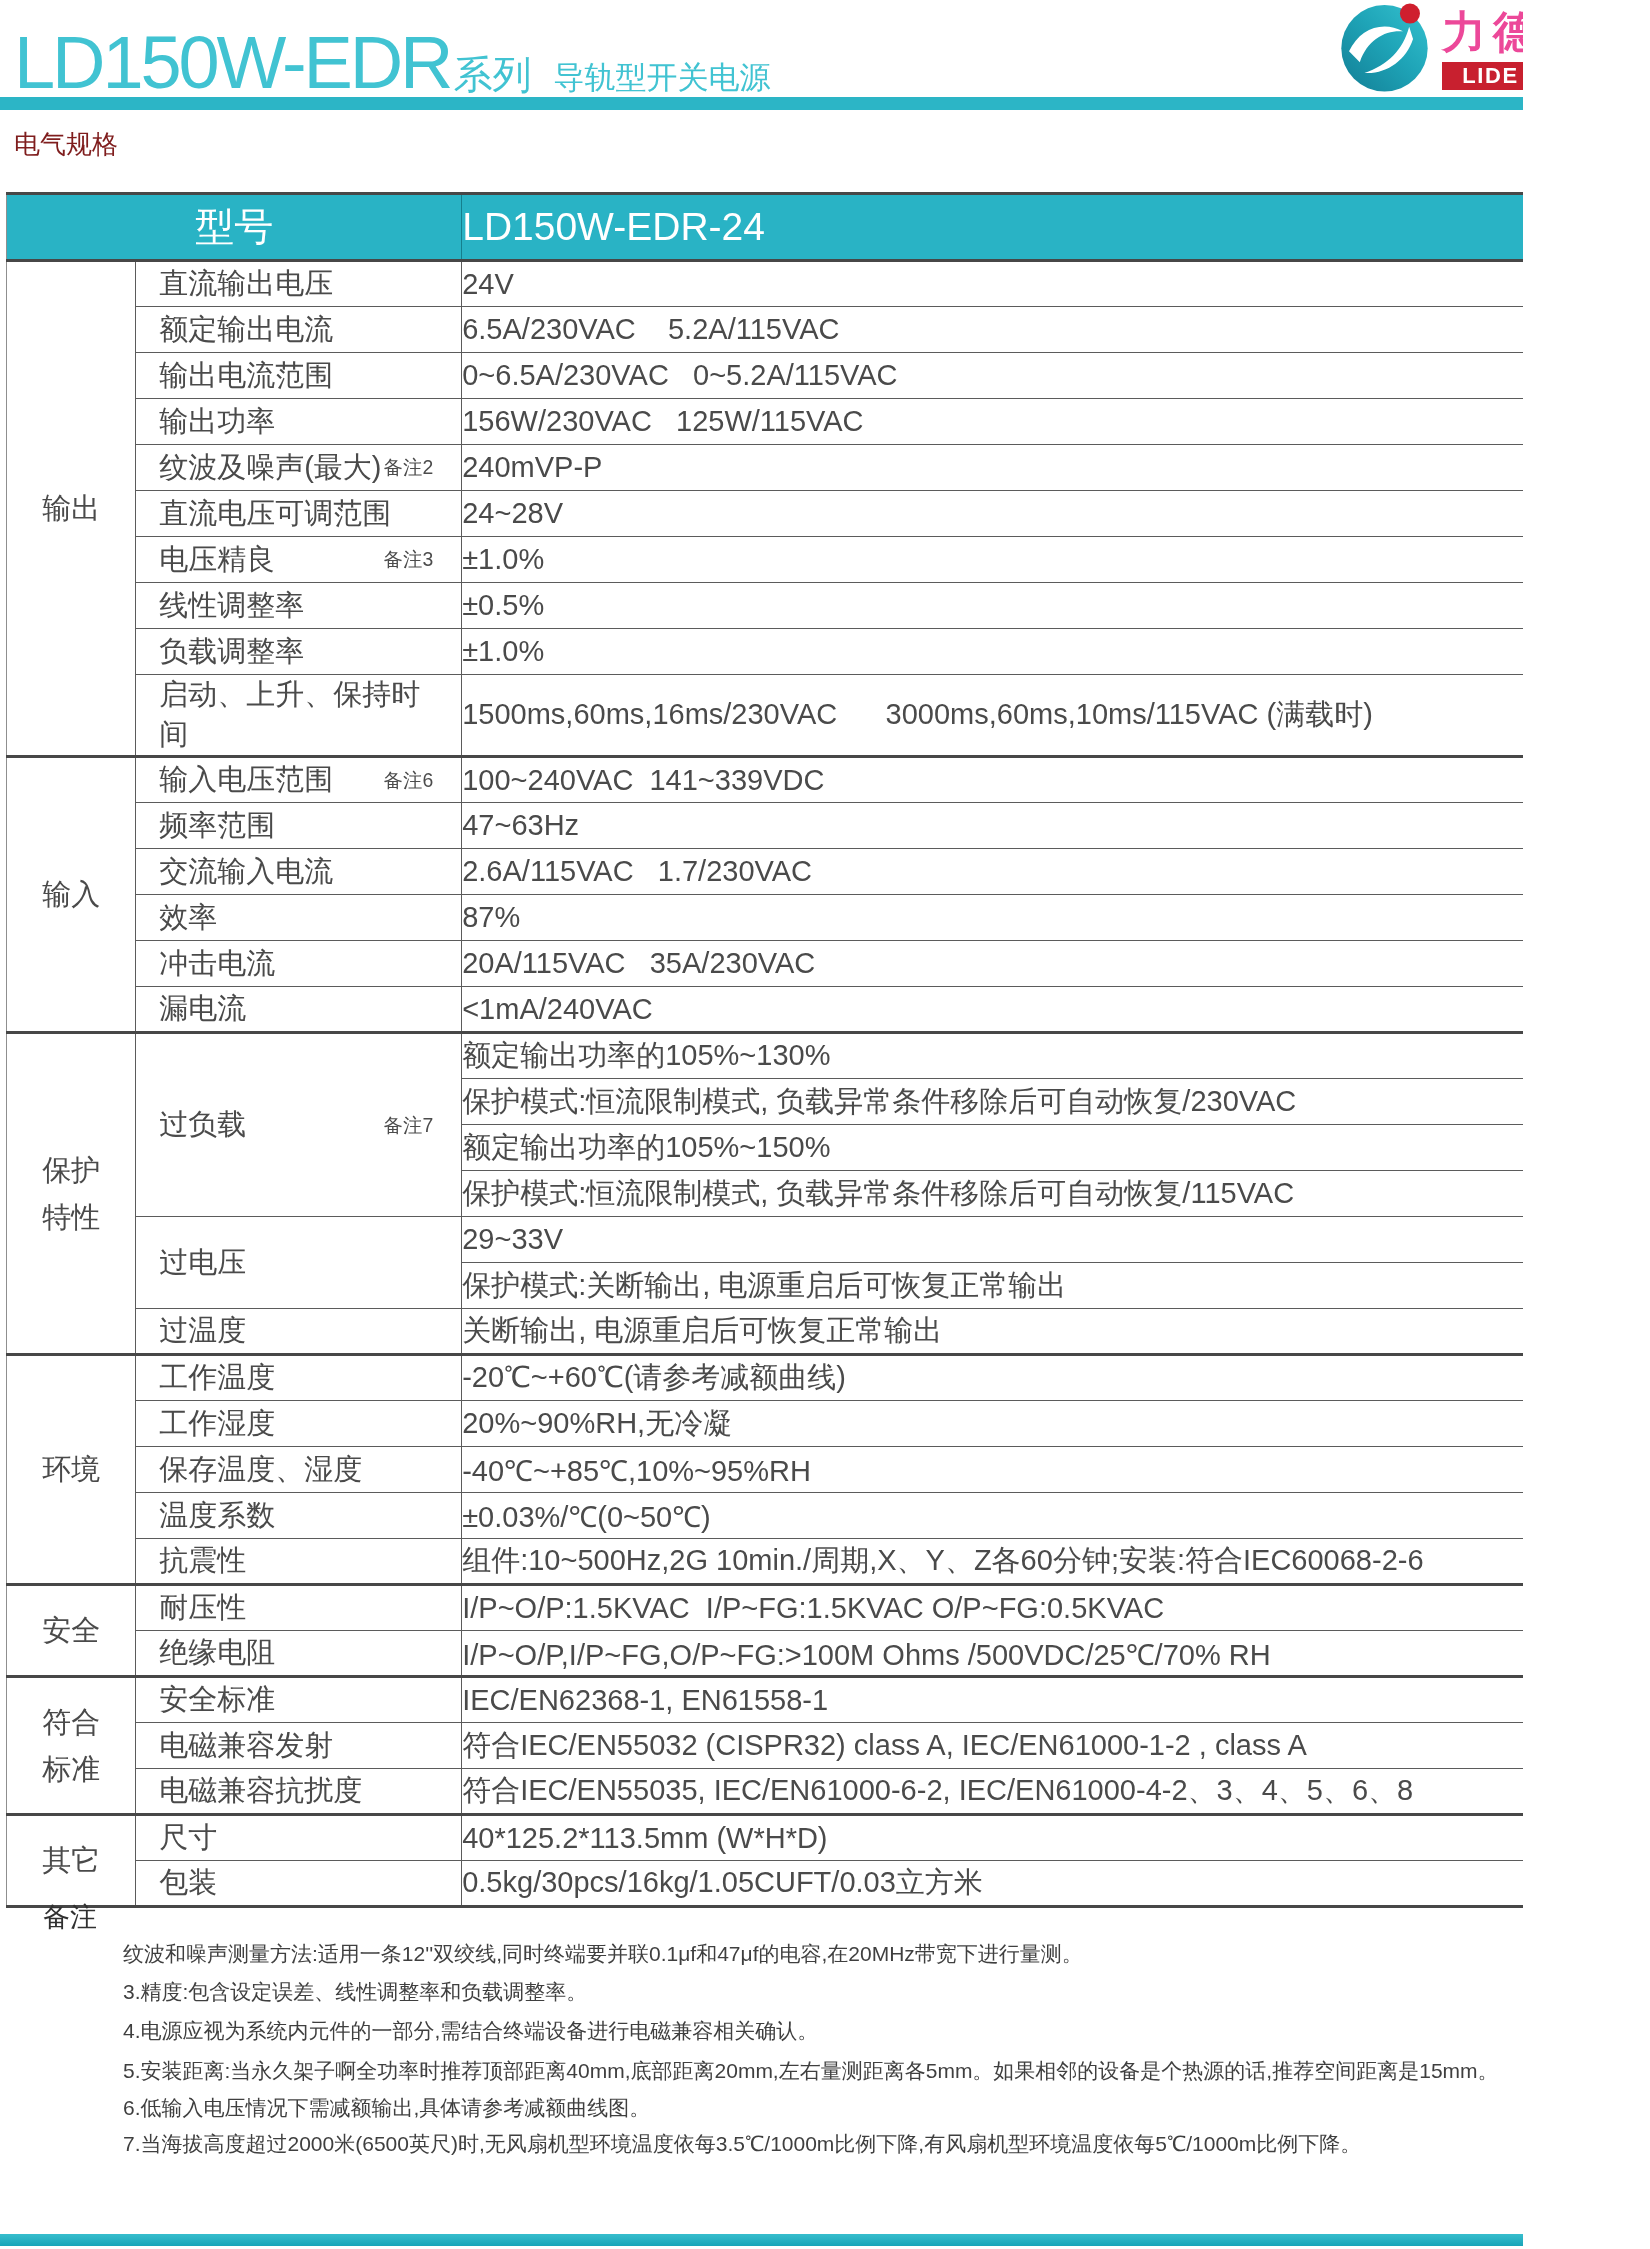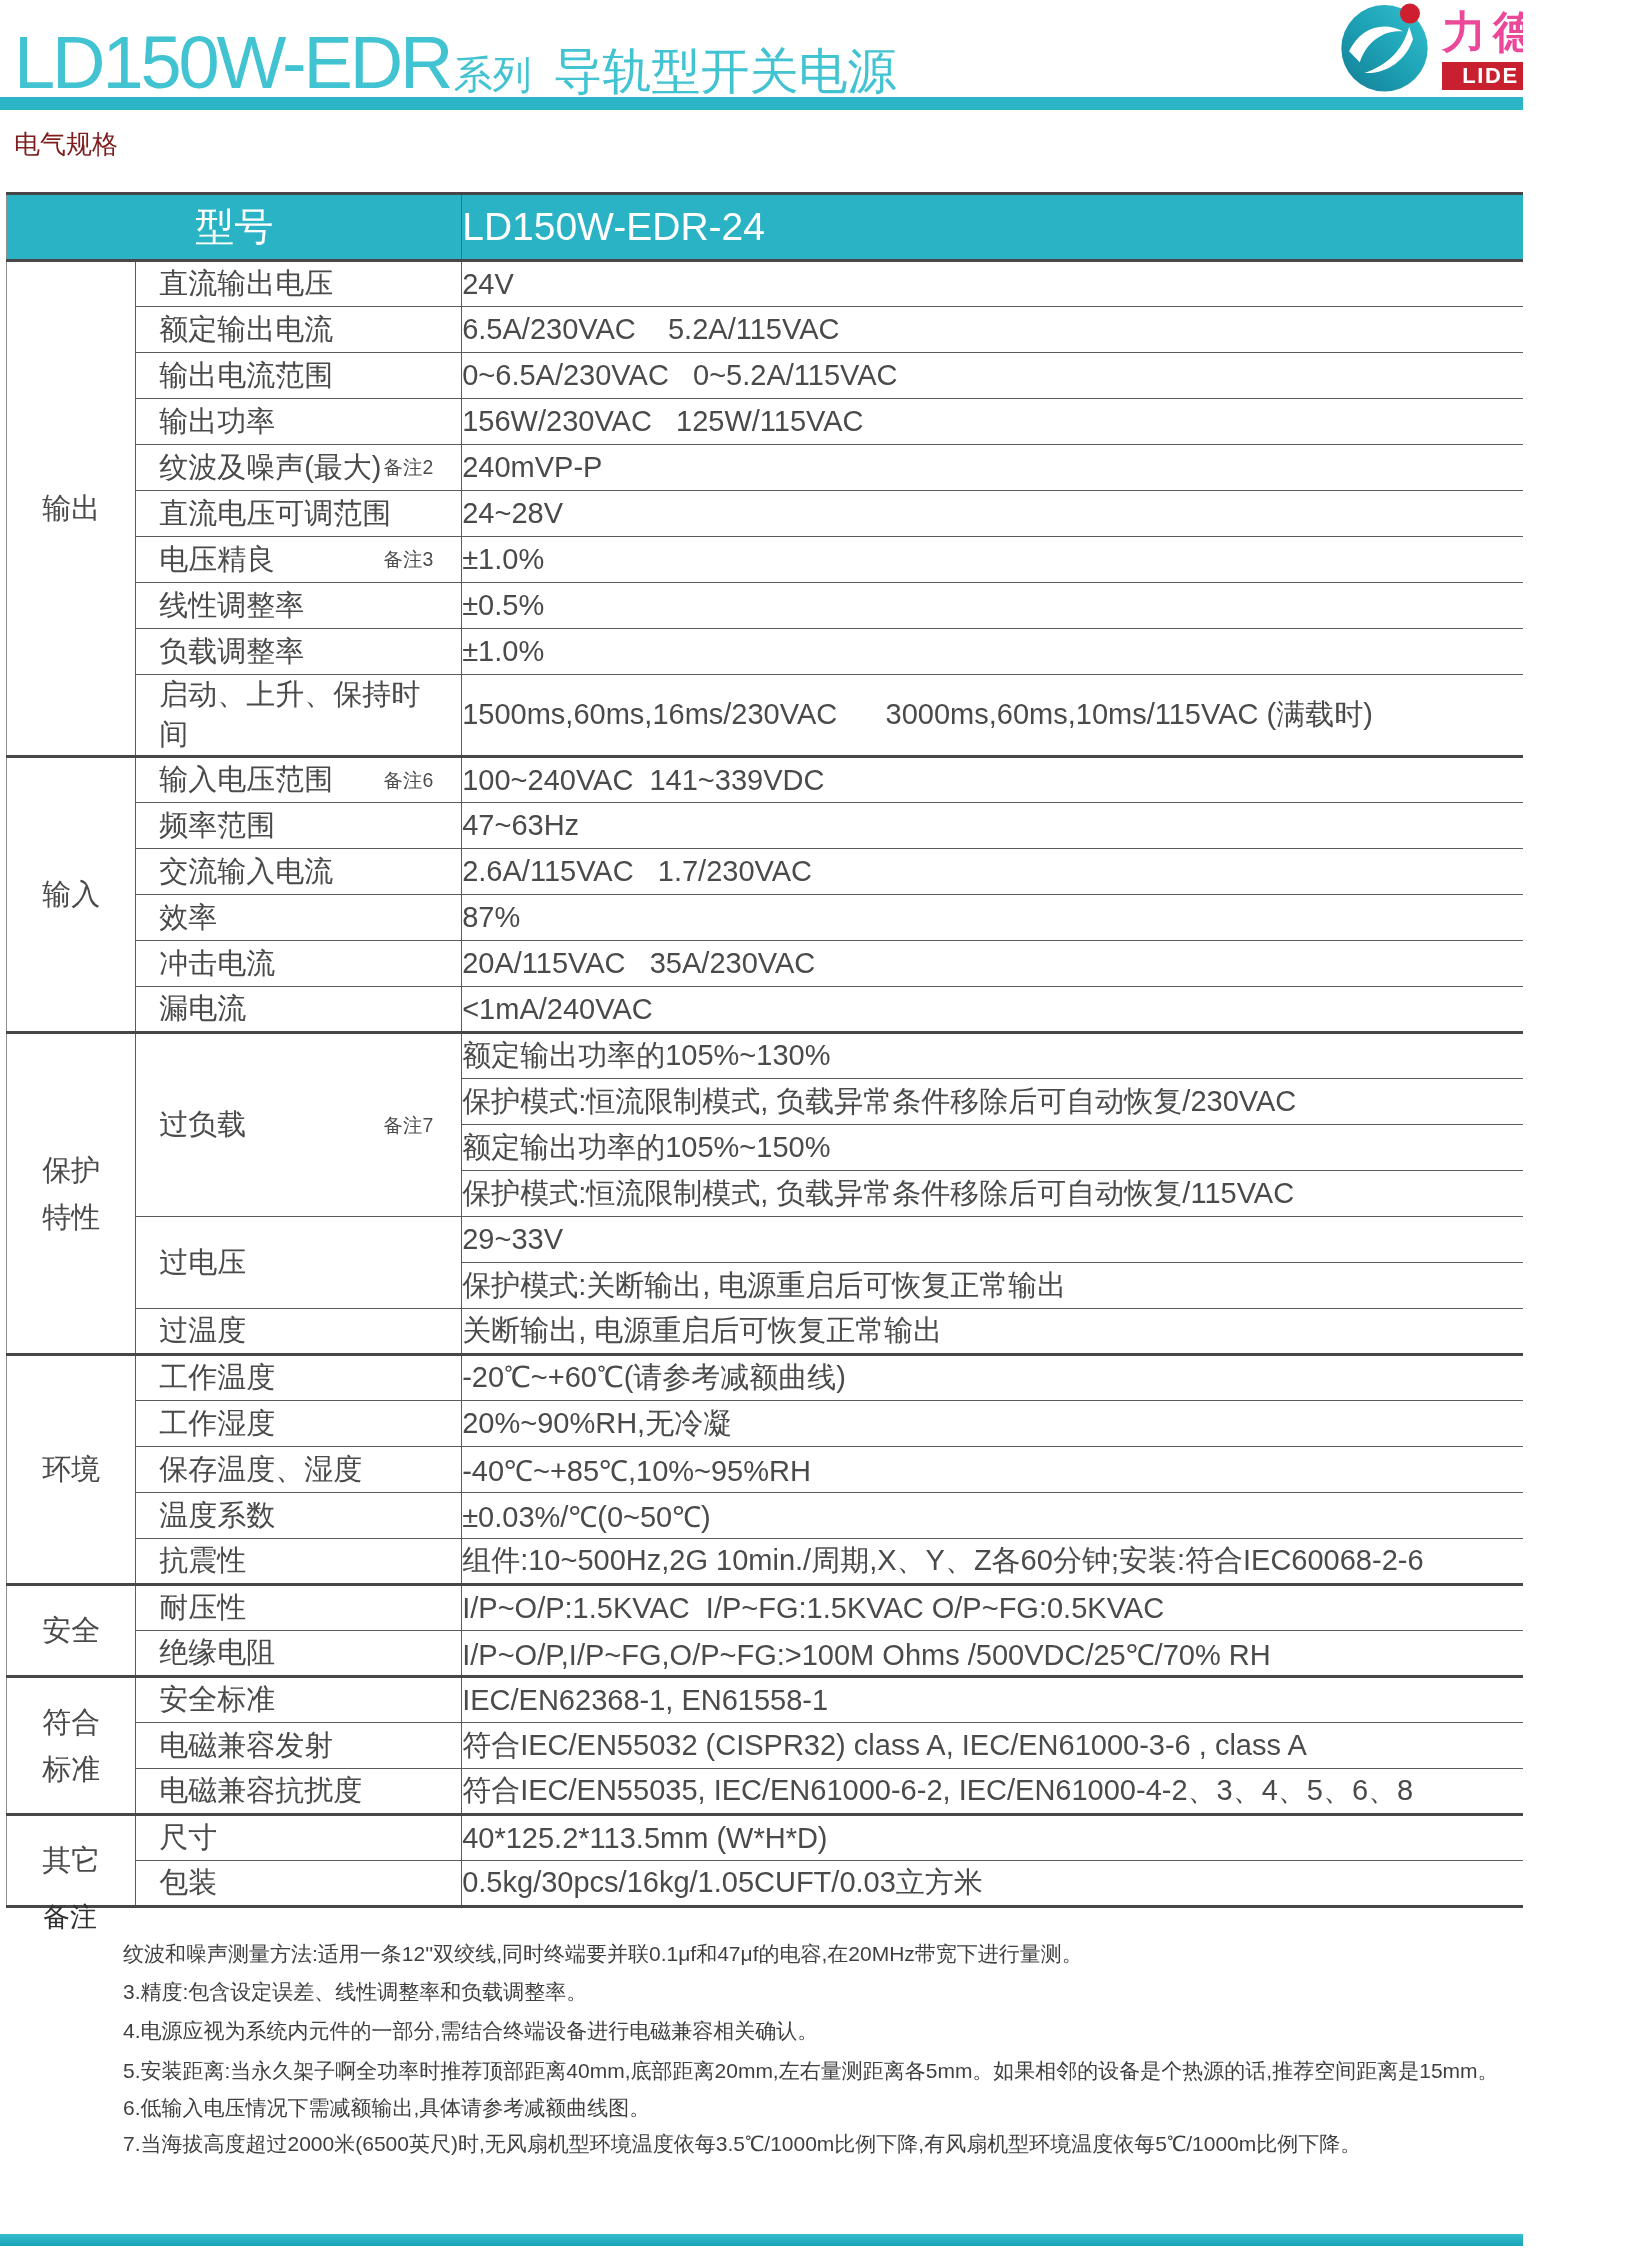--- a/index.html
+++ b/index.html
@@ -4,21 +4,21 @@
 <style>
   html,body{margin:0;padding:0;background:#ffffff;}
   #page{
     position:relative;width:1523px;height:2250px;background:#ffffff;overflow:hidden;
     font-family:Liberation Sans, sans-serif;color:#4a4a4a;
   }
   
   .title-row{position:absolute;left:14px;top:20px;display:flex;align-items:baseline;color:#41c3d2;}
   .title-model{font-size:74px;letter-spacing:-3.1px;font-weight:400;}
   .title-series{font-size:39px;margin-left:3.1px;font-weight:400;}
-  .title-product{font-size:49px;margin-left:22px;font-weight:400;}
+  .title-product{font-size:31px;margin-left:22px;font-weight:400;}
   .top-divider{position:absolute;left:0;top:97px;width:1651px;height:13px;background:#2cb5c6;}
   .section-heading{position:absolute;left:14px;top:127px;font-size:26px;color:#7f1d1d;}
   
   .logo-mark{position:absolute;left:1338px;top:1.6px;width:93px;height:91px;}
   .brand-cn{position:absolute;left:1442px;top:3.1px;width:200px;font-size:44px;font-weight:bold;
     color:#ec4899;letter-spacing:7px;white-space:nowrap;}
   .brand-en{position:absolute;left:1442px;top:62px;width:196px;height:28px;background:#c8202f;
     display:flex;align-items:center;justify-content:center;color:#ffffff;font-weight:bold;
     font-size:22px;letter-spacing:1.6px;}
   
@@ -295,21 +295,21 @@
           </td>
         <td class="lcell">
             <div class="lwrap"><span>安全标准</span></div>
           </td>
         <td class="vcell">IEC/EN62368-1, EN61558-1</td>
       </tr>
       <tr class="r">
         <td class="lcell">
             <div class="lwrap"><span>电磁兼容发射</span></div>
           </td>
-        <td class="vcell">符合IEC/EN55032 (CISPR32) class A, IEC/EN61000-3-6 , class A</td>
+        <td class="vcell">符合IEC/EN55032 (CISPR32) class A, IEC/EN61000-1-2 , class A</td>
       </tr>
       <tr class="r">
         <td class="lcell">
             <div class="lwrap"><span>电磁兼容抗扰度</span></div>
           </td>
         <td class="vcell">符合IEC/EN55035, IEC/EN61000-6-2, IEC/EN61000-4-2、3、4、5、6、8</td>
       </tr>
 
       <tr class="r g-start">
         <td class="gcell" rowspan="2">

